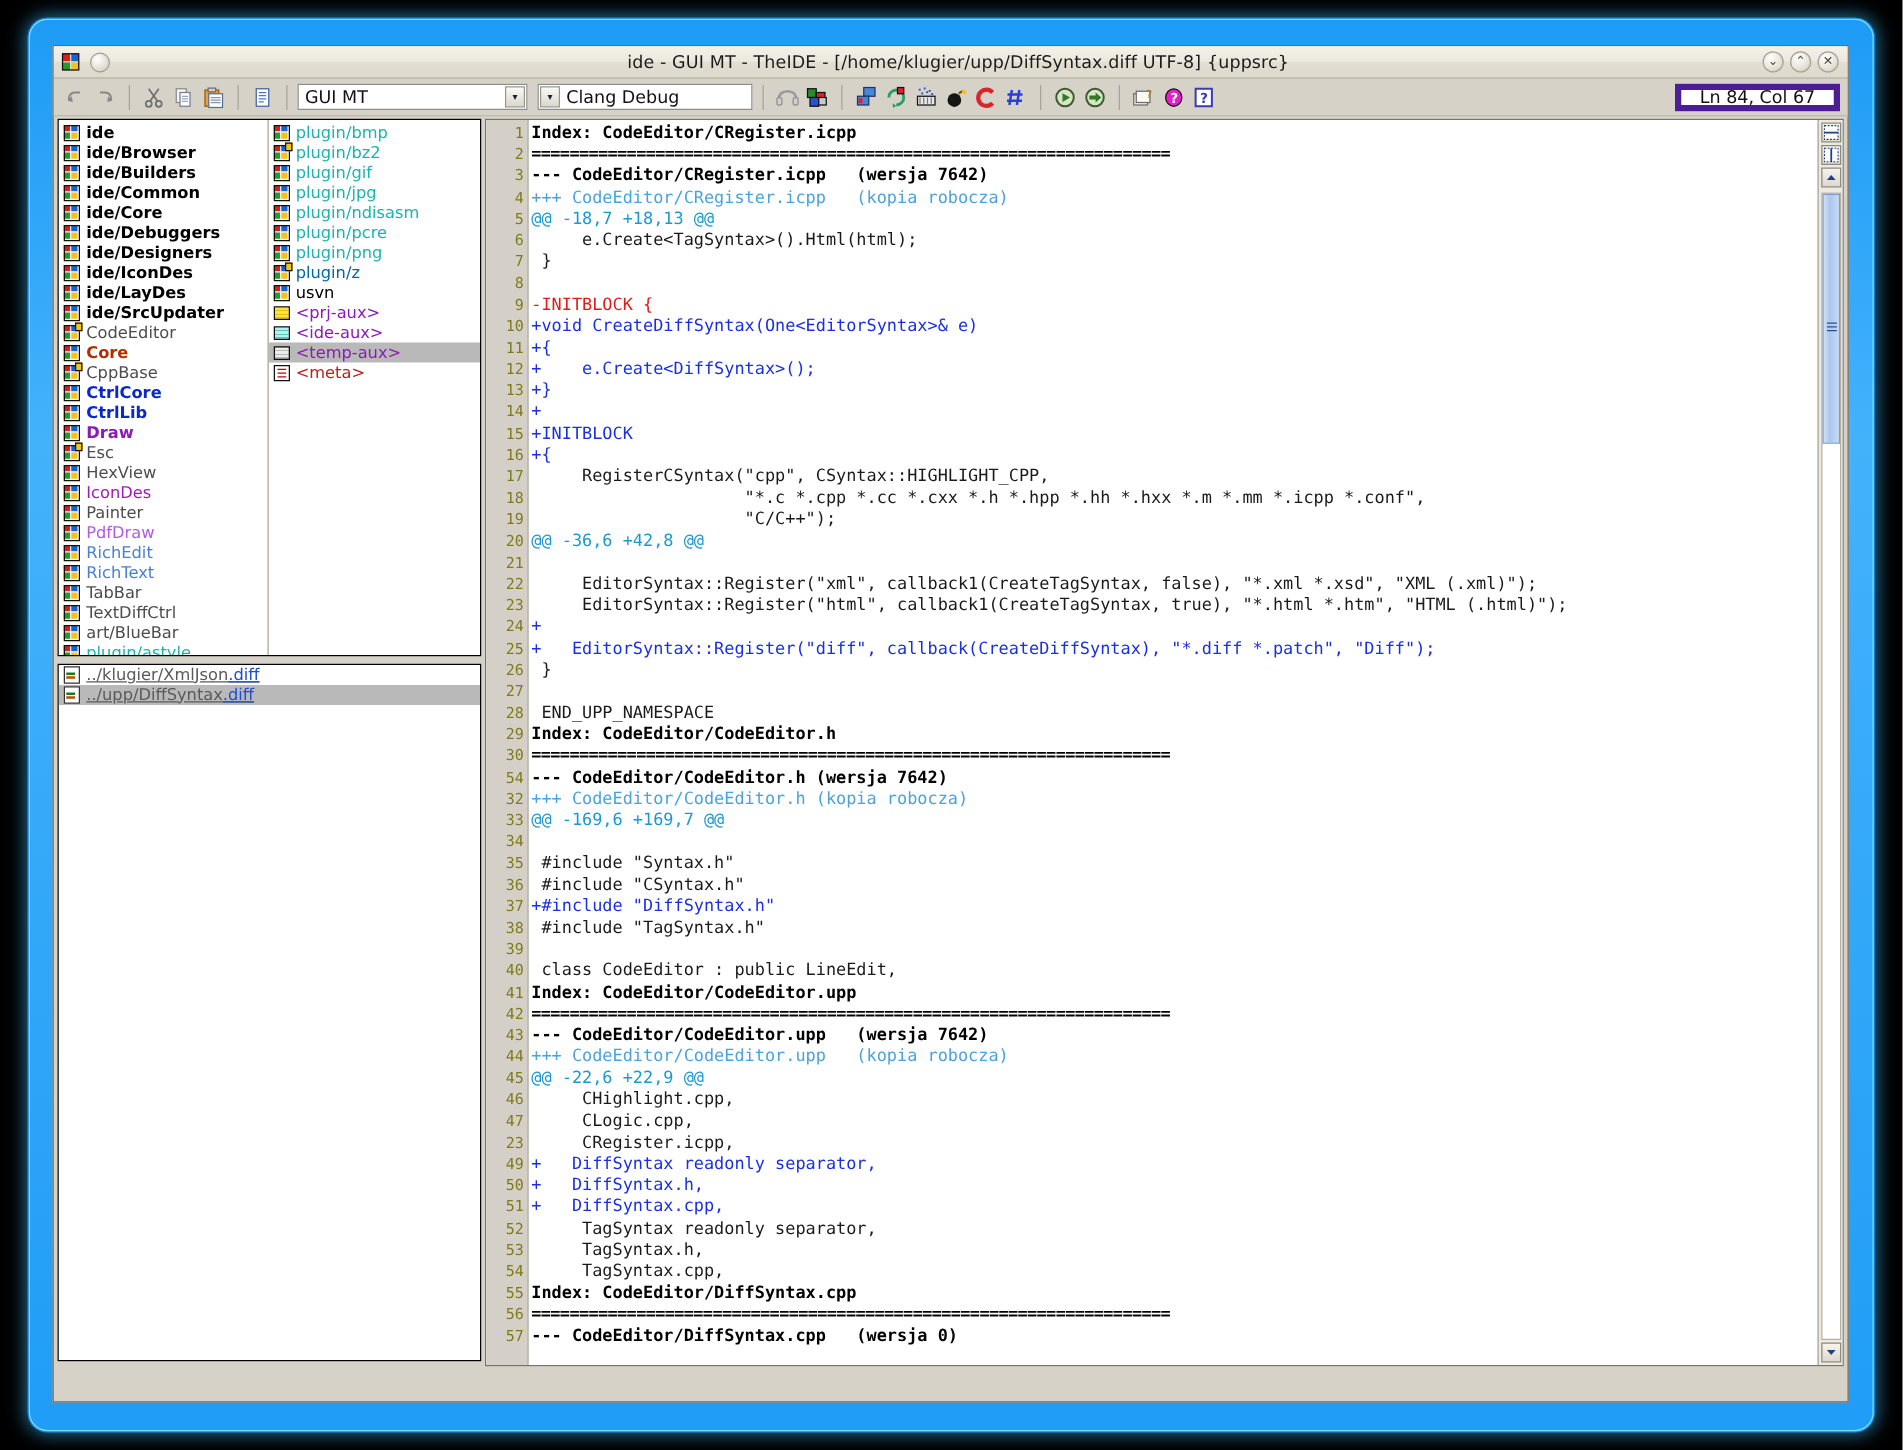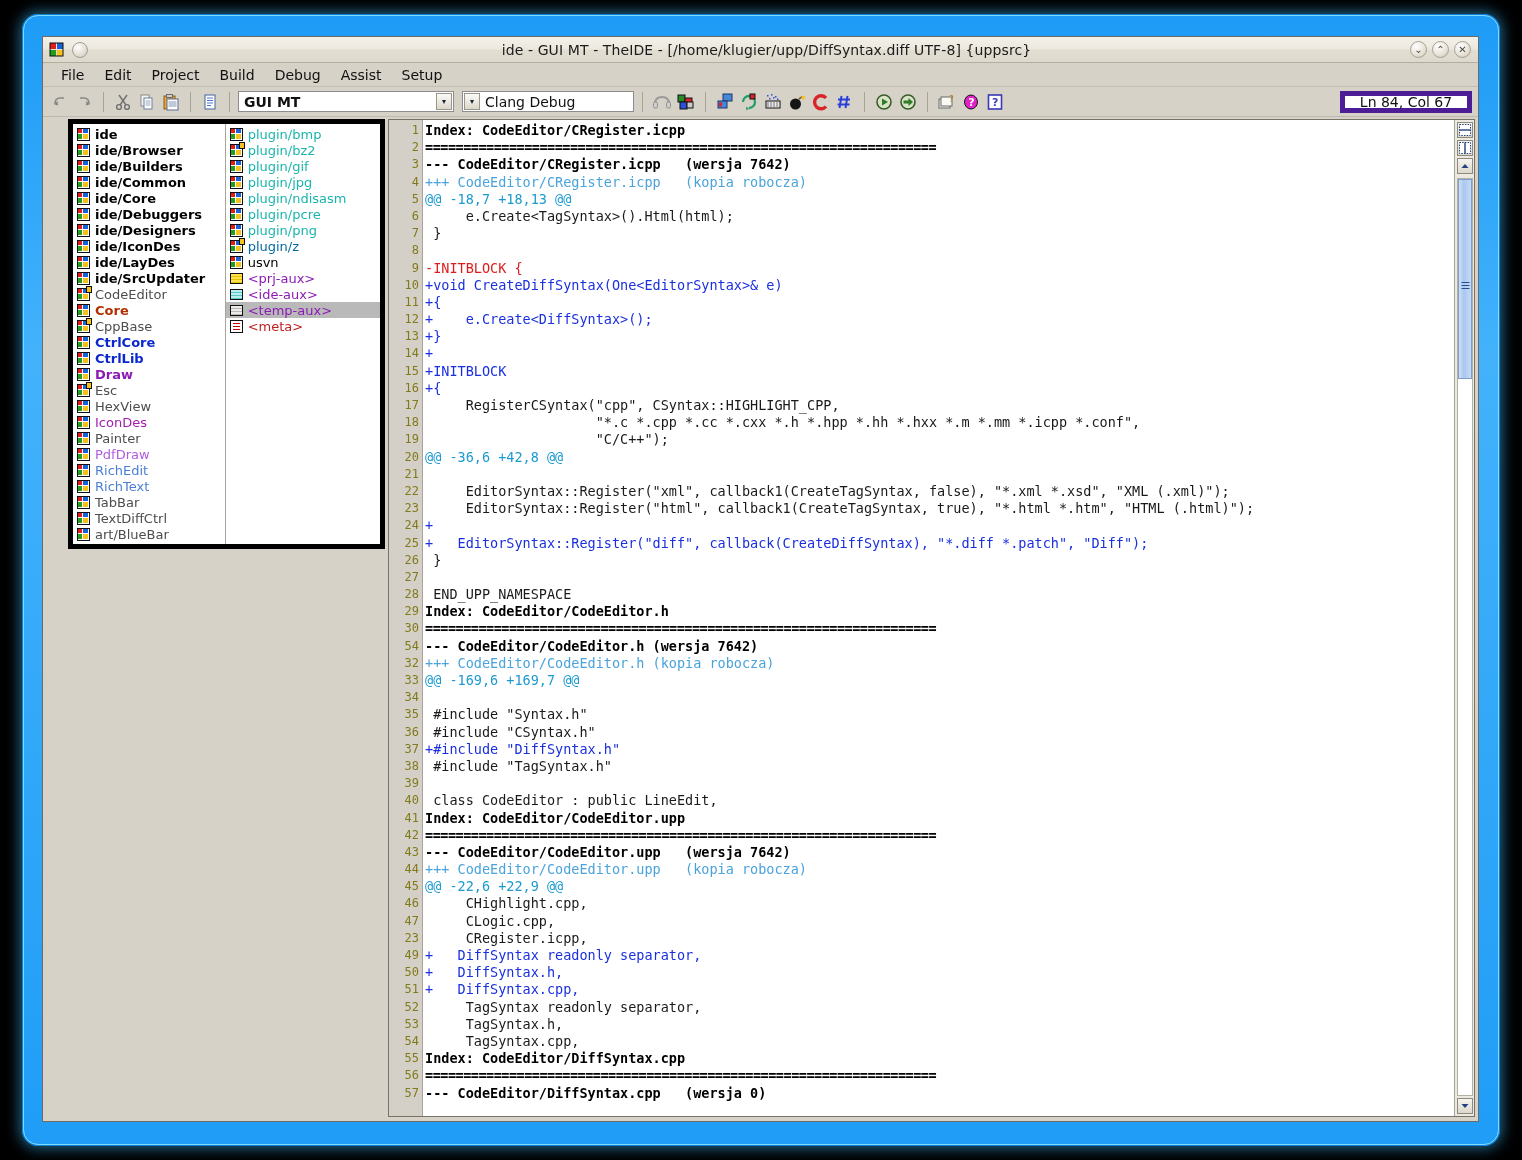--- a/index.html
+++ b/index.html
@@ -92,21 +92,21 @@
     display:flex;align-items:center;justify-content:center;
     font-size:14px; color:#111;
   }
 
   
   #body{ display:flex; height:calc(100% - 80px); }
 
   #leftpane{ width:345px; display:flex; flex-direction:column; padding:2px 3px 4px 3px; }
 
   .listbox{
-    background:#fff; border:5px solid #000000; overflow:hidden; position:relative;margin-left:22px;
+    background:#fff; border:1px solid #000000; overflow:hidden; position:relative;
   }
   #pkgbox{ height:430px; display:flex; }
   #pkgcol1, #pkgcol2{ padding:2px 0 0 0; }
   #pkgcol1{ width:170px; border-right:1px solid #a9a49a; }
   #pkgcol2{ width:172px; }
 
   .pkgrow{ height:16px; display:flex; align-items:center; padding-left:4px; font-size:13px; white-space:nowrap;}
   .pkgrow.sel{ background:#b9b9b9; }
   .pkgrow .nm{ margin-left:5px; }
 
@@ -219,29 +219,20 @@
       </span>
       <span class="tl-dot"></span>
       <span class="tl-title">ide - GUI MT - TheIDE - [/home/klugier/upp/DiffSyntax.diff UTF-8] {uppsrc}</span>
       <span class="tl-btns">
         <span class="tbtn">⌄</span>
         <span class="tbtn">⌃</span>
         <span class="tbtn">✕</span>
       </span>
     </div>
 
-    <div id="menubar">
-      <span class="mi">File</span>
-      <span class="mi">Edit</span>
-      <span class="mi">Project</span>
-      <span class="mi">Build</span>
-      <span class="mi">Debug</span>
-      <span class="mi">Assist</span>
-      <span class="mi">Setup</span>
-    </div>
 
     <div id="toolbar">
       <span class="ticon">
         <svg width="18" height="18" viewBox="0 0 18 18">
             <path d="M4 11 Q4 5 9 5 L13 5" stroke="#888" stroke-width="1.6" fill="none"></path>
             <path d="M13 2.5 L16 5 L13 7.5" fill="none" stroke="#888" stroke-width="1.6" transform="translate(-9,0) scale(-1,1) translate(-18,0)"></path>
             <path d="M6.5 8 L3.2 11.5 L7.2 12.6 Z" fill="#888"></path>
           </svg>
       </span>
       <span class="ticon">
@@ -289,21 +280,21 @@
             <g stroke="#4a78c8">
               <line x1="6" y1="5" x2="12" y2="5"></line>
               <line x1="6" y1="7.5" x2="12" y2="7.5"></line>
               <line x1="6" y1="10" x2="12" y2="10"></line>
               <line x1="6" y1="12.5" x2="10" y2="12.5"></line>
             </g>
           </svg>
       </span>
       <span class="tsep"></span>
 
-      <div class="combo" style="width:216px;font-weight:bold;">
+      <div class="combo" style="width:184px;">
         <span>GUI MT</span>
         <span class="arrow">▾</span>
       </div>
       <div class="combo leftarrow" style="width:172px;margin-left:6px;">
         <span>Clang Debug</span>
         <span class="arrow">▾</span>
       </div>
 
       <span class="tsep"></span>
       <span class="ticon">
@@ -801,20 +792,30 @@
                 <span class="ic aux g"></span>
                 <span class="nm" style="color: rgb(140, 27, 181);">&lt;temp-aux&gt;</span>
               </div>
               <div class="pkgrow">
                 <span class="ic meta" style="position: relative;"></span>
                 <span class="nm" style="color: rgb(192, 32, 32);">&lt;meta&gt;</span>
               </div>
             </div>
         </div>
 
+        <div class="listbox" id="filebox">
+            <div class="filerow">
+              <span class="ic file" style="position: relative;"></span>
+              <span class="nm">../klugier/XmlJson<span class="ext" style="text-decoration: underline;">.diff</span></span>
+            </div>
+            <div class="filerow sel">
+              <span class="ic file" style="position: relative;"></span>
+              <span class="nm">../upp/DiffSyntax<span class="ext" style="text-decoration: underline;">.diff</span></span>
+            </div>
+          </div>
       </div>
 
       <div id="rightpane">
 
 
         <div id="editorwrap">
           <div id="gutter">
               <div>1</div>
               <div>2</div>
               <div>3</div>

